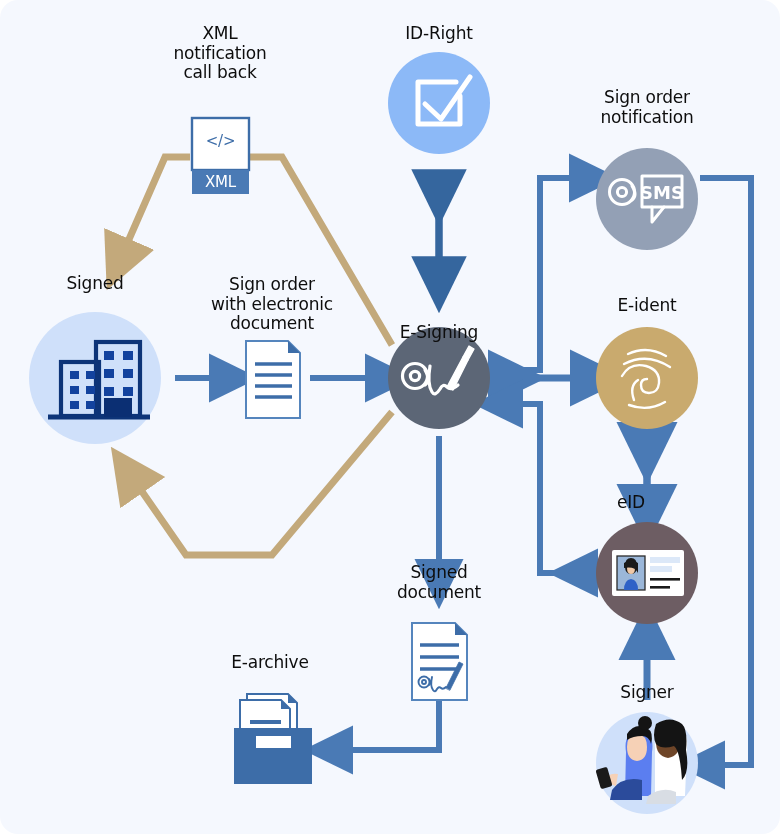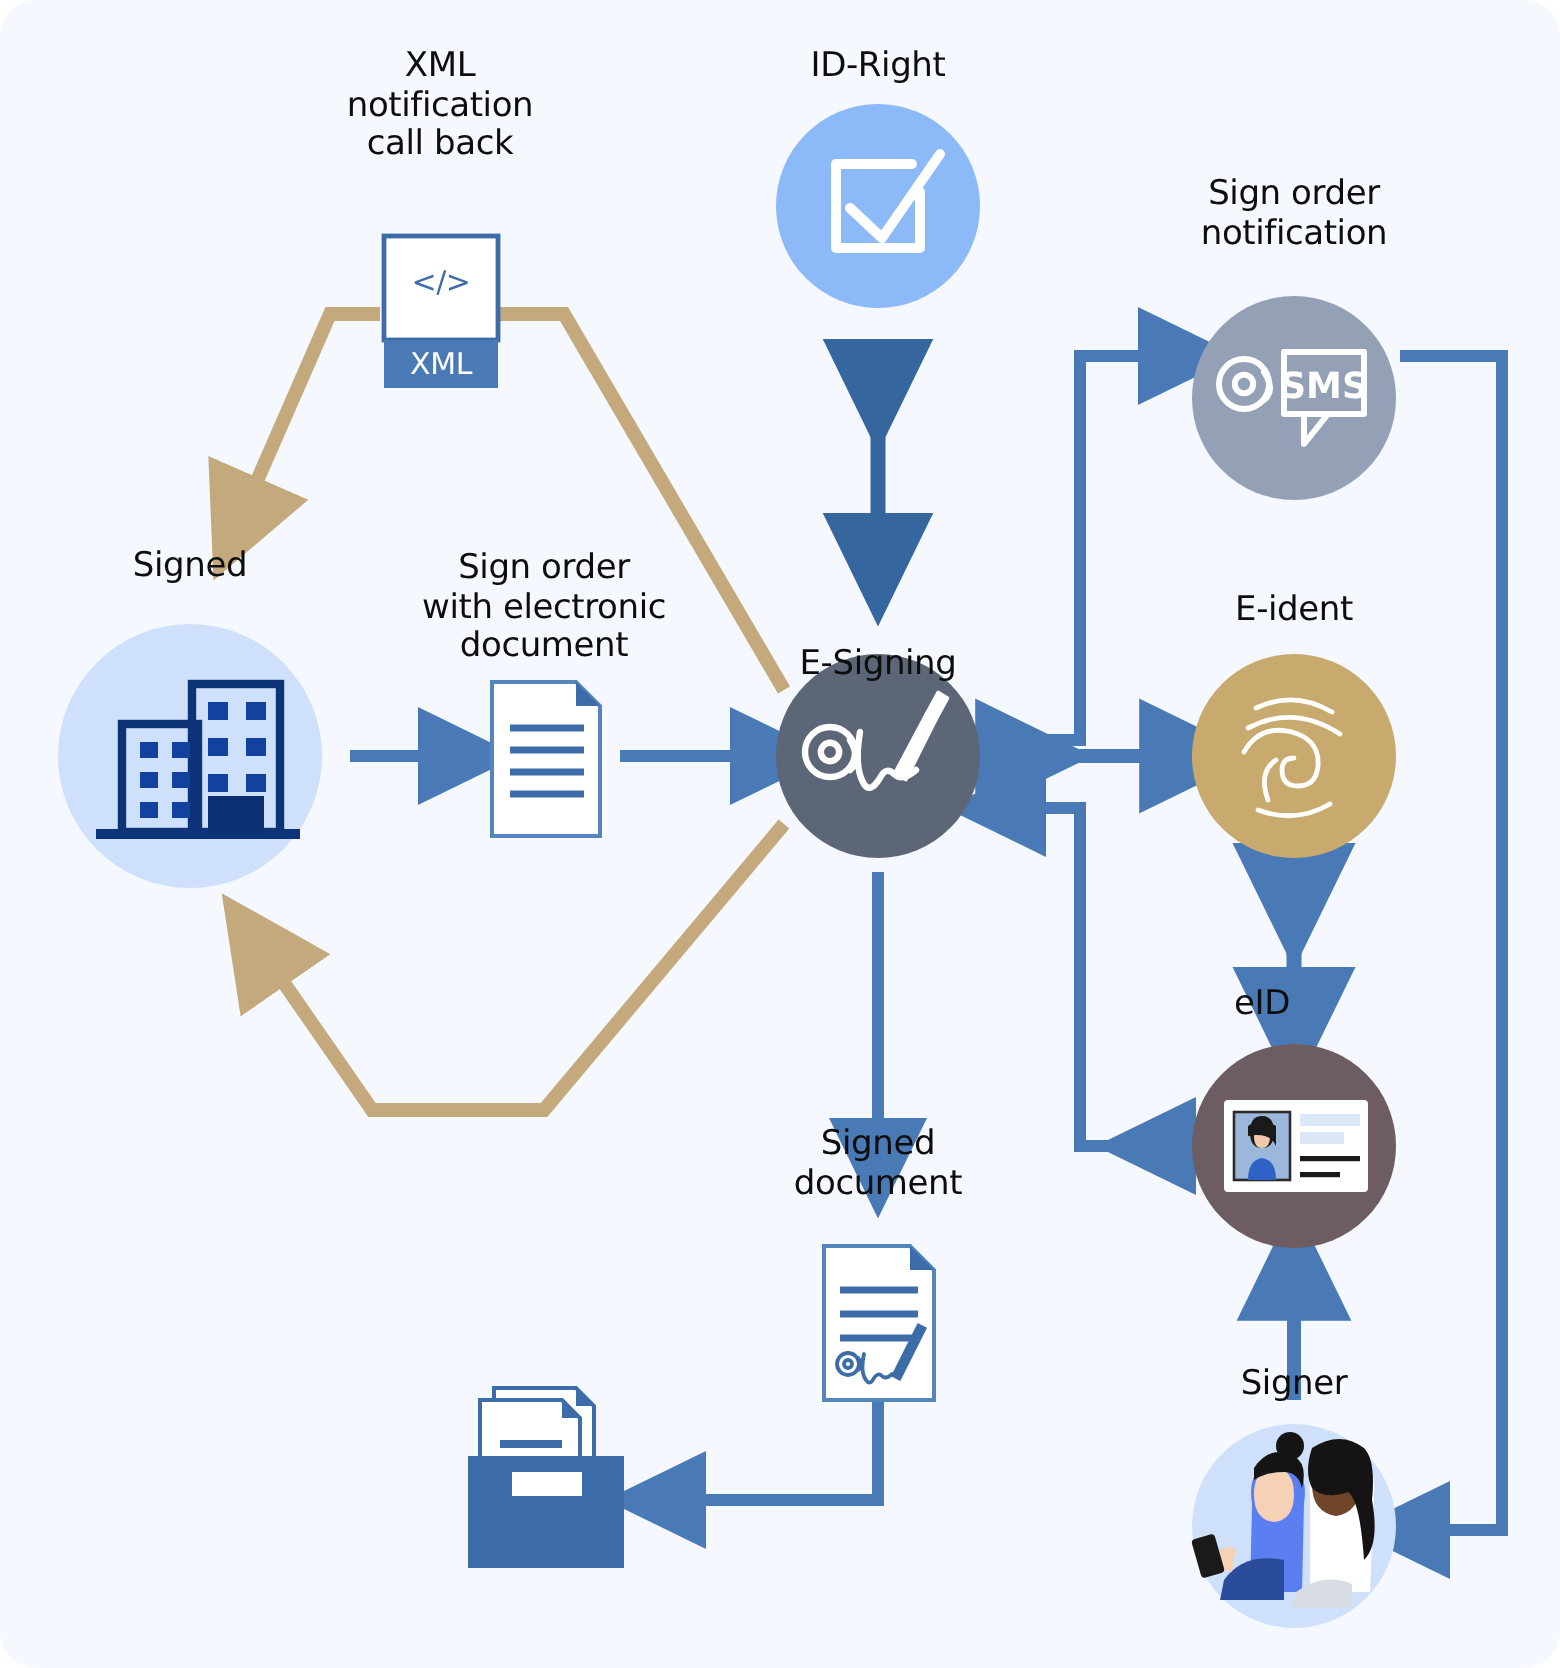--- a/index.html
+++ b/index.html
@@ -275,17 +275,18 @@
 
   <div class="lbl lbl-17" style="left:577px;top:296px;width:140px;">E-ident</div>
 
   <div class="lbl lbl-17" style="left:561px;top:493px;width:140px;">eID</div>
 
   <div class="lbl lbl-17" style="left:577px;top:683px;width:140px;">Signer</div>
 
   <div class="lbl lbl-17" style="left:364px;top:563px;width:150px;">Signed
 document</div>
 
+  <div class="lbl lbl-17" style="left:195px;top:653px;width:150px;">E-archive</div>
 
   <div class="lbl" style="left:192px;top:133px;width:57px;font-size:15px;color:#3d6da8;">&lt;/&gt;</div>
   <div class="lbl" style="left:192px;top:174px;width:57px;font-size:15px;color:#ffffff;">XML</div>
 
 </div>
 
 </body></html>

